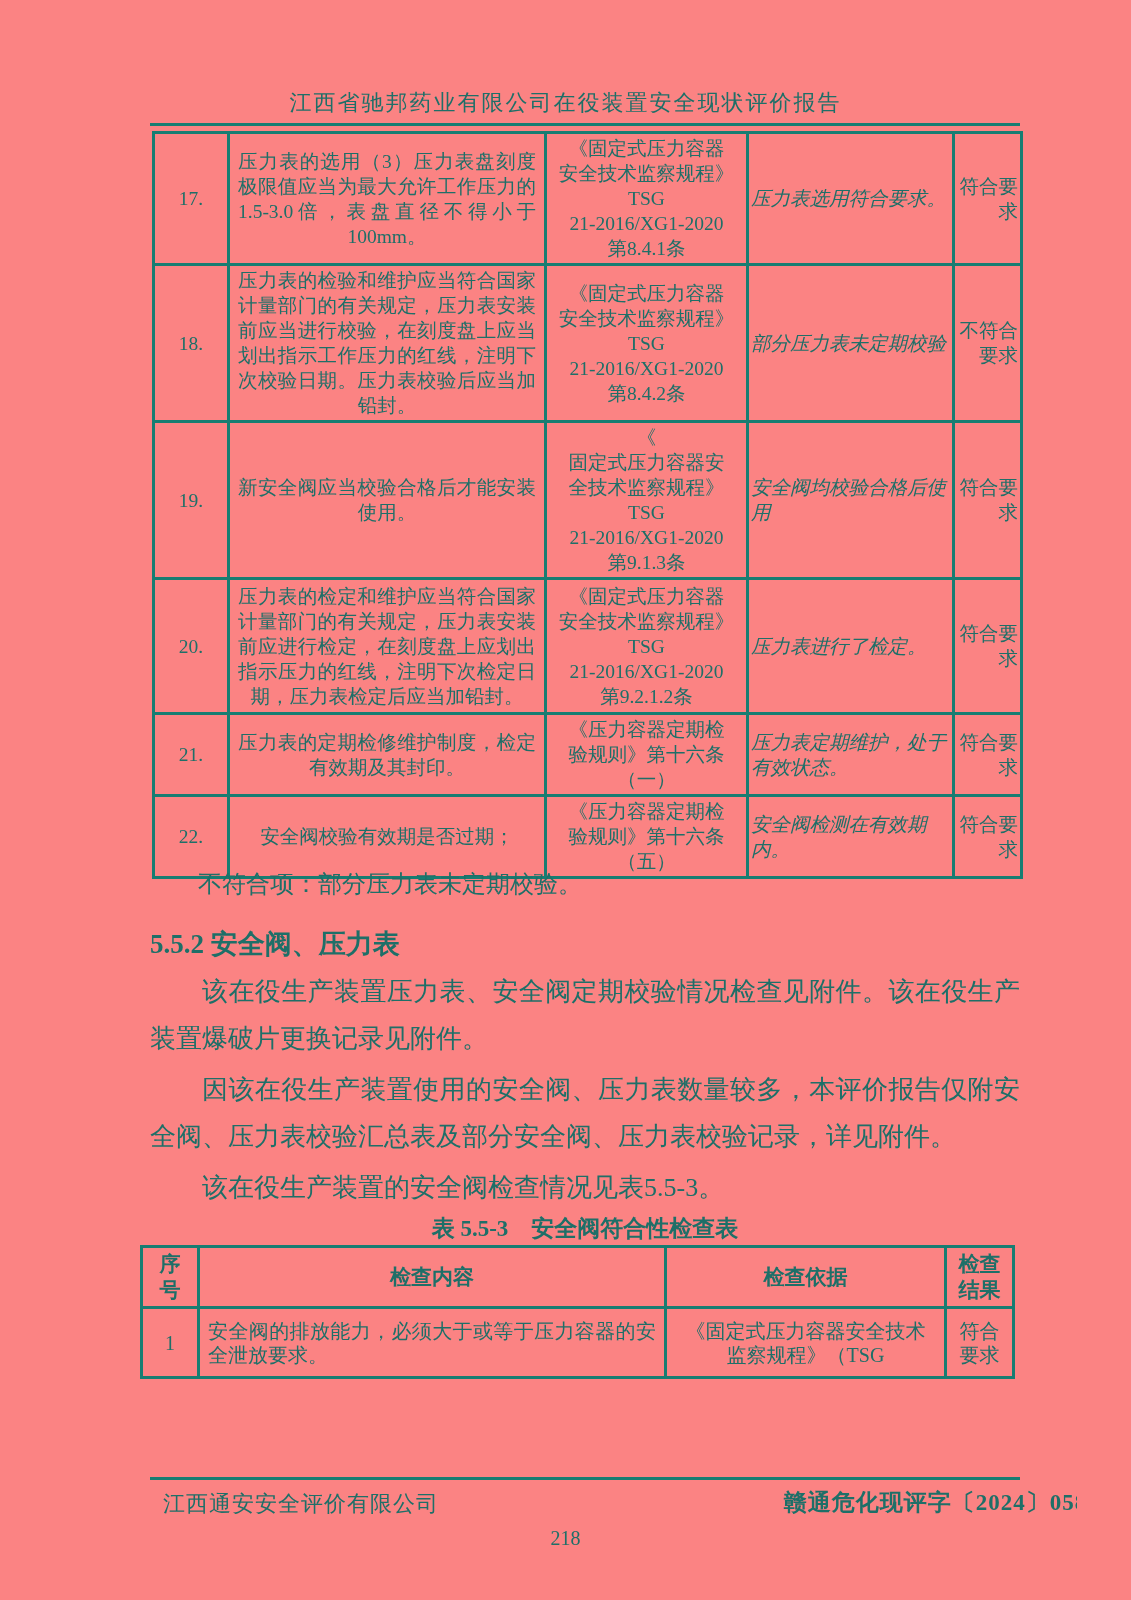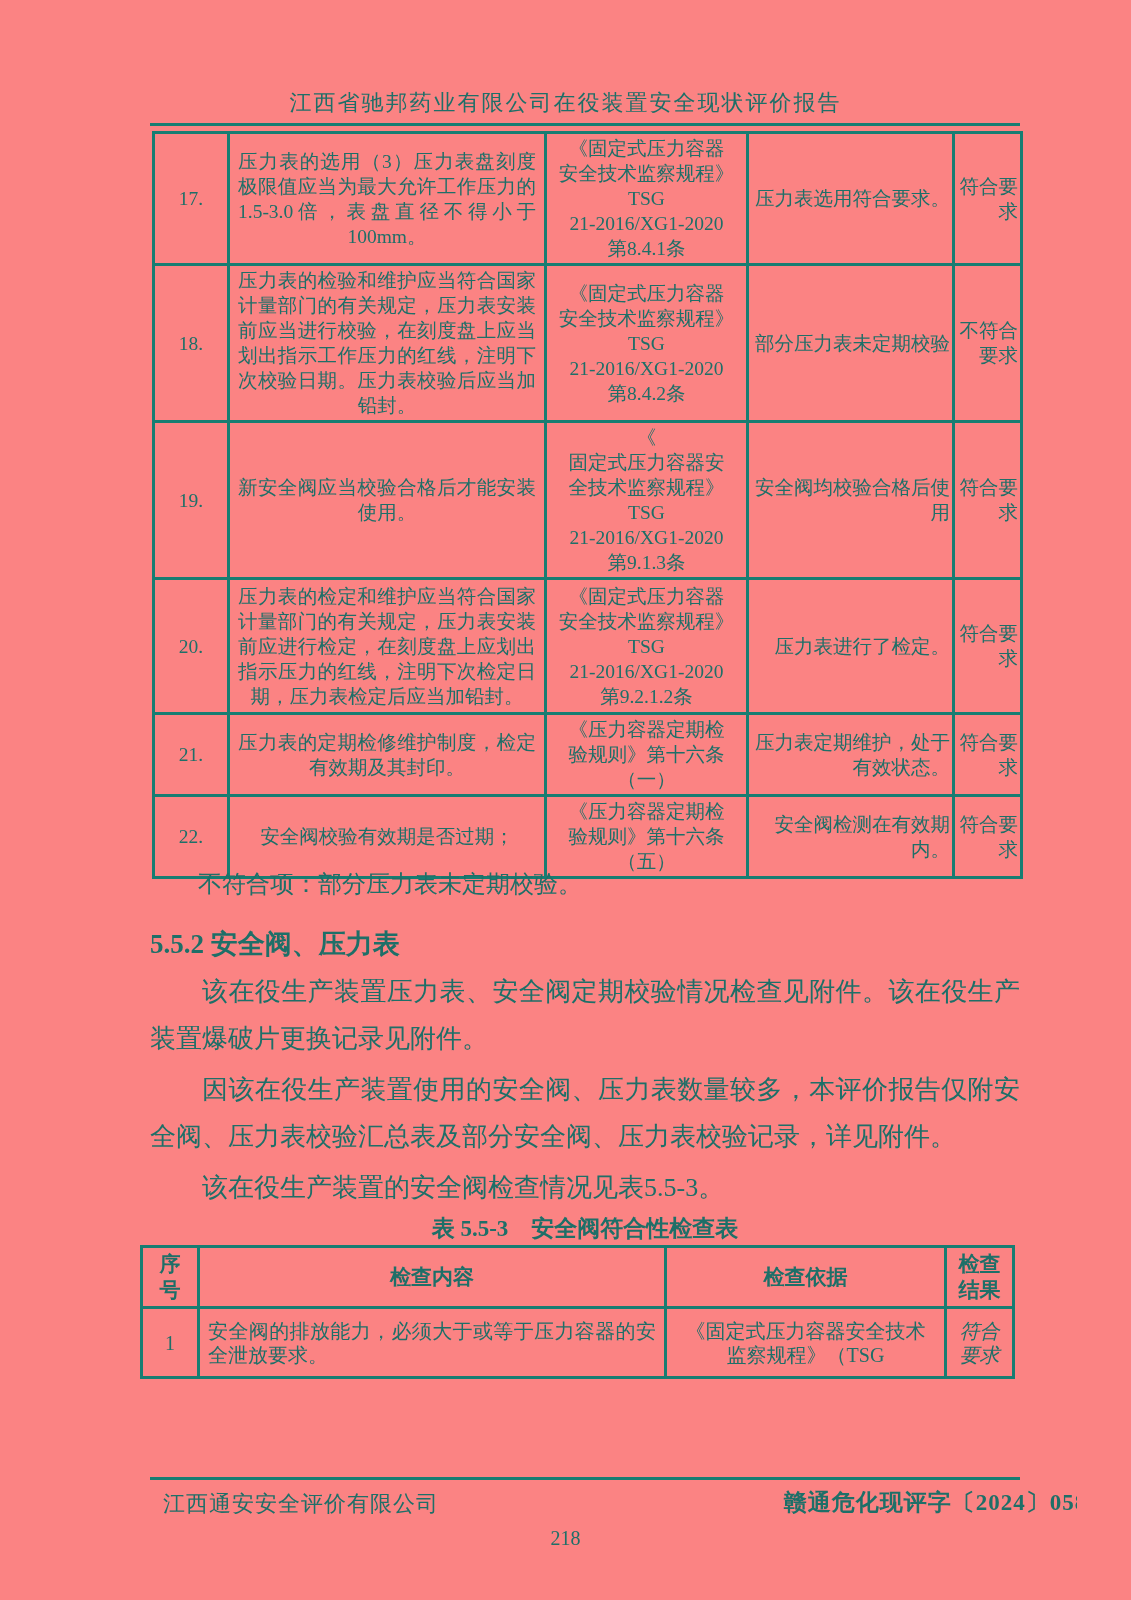--- a/index.html
+++ b/index.html
@@ -22,41 +22,41 @@
   
   table{border-collapse:collapse;table-layout:fixed;}
   .ctable{
     position:absolute;top:131px;left:152px;width:868px;
     font-size:19.5px;line-height:25px;color:#1e6f68;
   }
   .ctable td{border:3px solid #177d72;vertical-align:middle;padding:2px 8px;overflow:hidden;}
   td.no{text-align:center;padding:2px 2px;}
   td.content{text-align:justify;text-align-last:center;margin-left:48px;}
   td.basis{text-align:center;white-space:pre-line;padding:2px 4px;}
-  td.result{text-align:right;padding:2px 2px;}
+  td.result{text-align:left;padding:2px 2px;font-style:italic;}
   td.concl{text-align:right;padding:2px 2px;}
 
   
   .bodyblk{position:absolute;top:862px;left:150px;width:870px;}
   .note{font-size:24px;line-height:32px;margin:6px 0 12px 0;text-indent:2em;}
   .h552{font-size:27px;line-height:40px;font-weight:bold;margin:24px 0 0 0;}
   .para{font-size:26px;line-height:47px;margin:4px 0 0 0;text-indent:2em;text-align:justify;}
   .caption{font-size:23px;line-height:28px;font-weight:bold;text-align:center;margin:4px 0 2px 0;}
 
   
   .vtable{
     width:872px;margin-left:-10px;
     font-size:20px;line-height:24px;color:#1e6f68;
   }
   .vtable td,.vtable th{border:3px solid #177d72;vertical-align:middle;padding:3px 8px;overflow:hidden;}
   .vtable th{font-size:21px;line-height:26px;font-weight:bold;text-align:center;white-space:pre-line;padding:3px 2px;}
   .vtable td.vno{text-align:center;padding:3px 2px;}
   .vtable td.vcontent{text-align:justify;}
   .vtable td.vbasis{text-align:center;white-space:pre-line;}
-  .vtable td.vresult{text-align:center;white-space:pre-line;padding:3px 2px;font-style:italic;}
+  .vtable td.vresult{text-align:center;white-space:pre-line;padding:3px 2px;}
   .vtable tr.vhead{height:58px;}
   .vtable tr.vrow{height:70px;}
 
   
   .footer{position:absolute;top:1477px;left:0;width:1131px;height:123px;background:#fb8383;z-index:5;}
   .ftr-rule{position:absolute;top:0;left:150px;width:870px;border-top:3px solid #177d72;}
   .ftr-company{position:absolute;top:12px;left:163px;font-size:22px;letter-spacing:1px;}
   .ftr-page{position:absolute;top:6px;left:0;width:1131px;text-align:center;font-size:20px;margin-top:44px;}
   .ftr-doc{position:absolute;top:10px;right:13px;font-size:23px;font-weight:bold;letter-spacing:1px;}
 </style>

